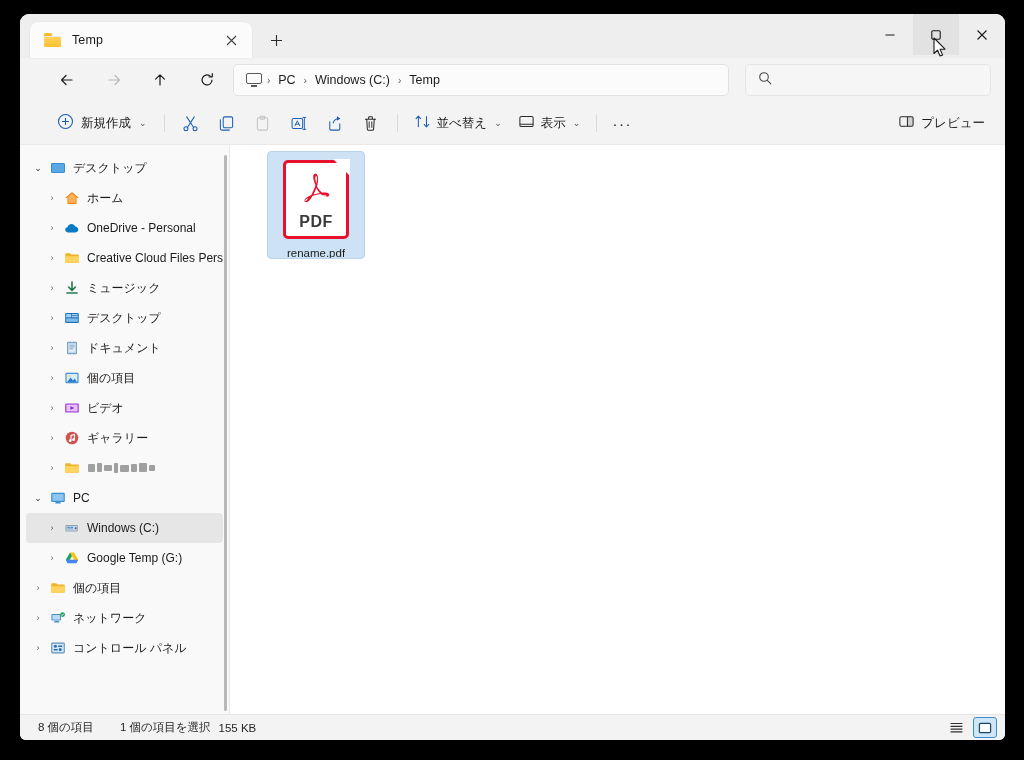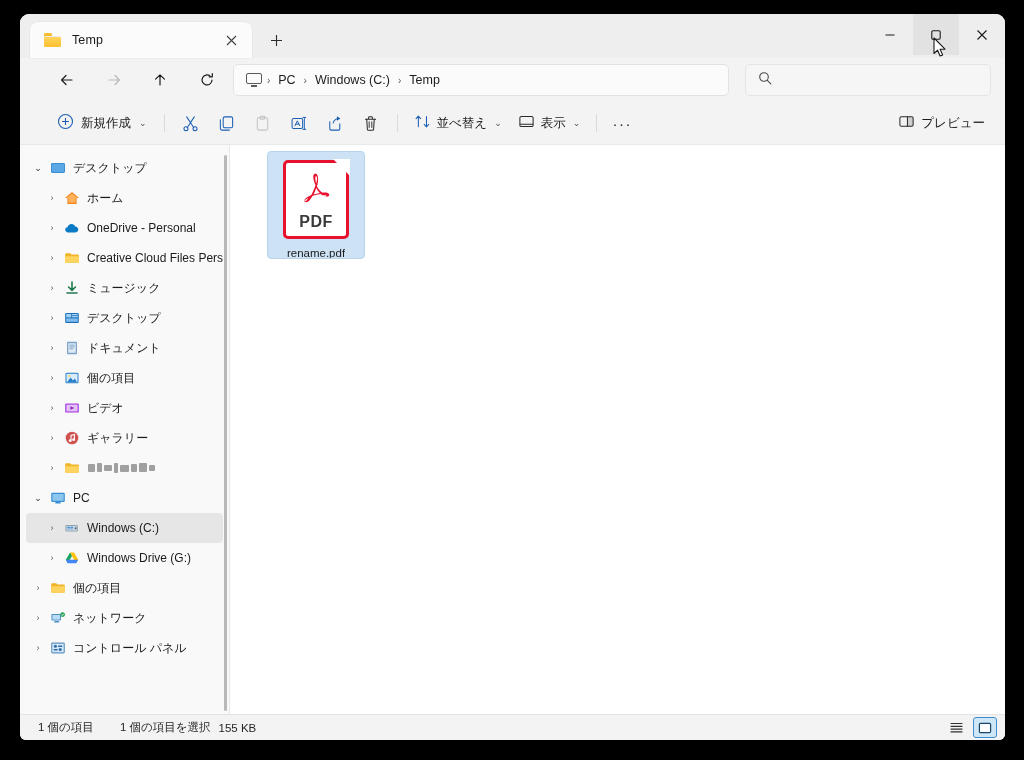--- a/index.html
+++ b/index.html
@@ -610,21 +610,21 @@
 
       <div class="tree-row indent1">
         <span class="tw">›</span>
         <span class="ti">
           <svg width="16" height="16" viewBox="0 0 16 16">
               <path d="M6 2.4 L10 2.4 L14.2 9.8 L12.2 13.2 Z" fill="#ffc107"></path>
               <path d="M6 2.4 L1.8 9.8 L3.8 13.2 L8 6 Z" fill="#1da462"></path>
               <path d="M3.8 13.2 H12.2 L14.2 9.8 H1.8 Z" fill="#4285f4"></path>
             </svg>
         </span>
-        <span class="tlabel">Windows Drive (G:)</span>
+        <span class="tlabel">Google Temp (G:)</span>
       </div>
 
       <div class="tree-row indent0">
         <span class="tw">›</span>
         <span class="ti">
           <svg width="16" height="16" viewBox="0 0 16 16">
               <path d="M1.2 4.2 A1 1 0 0 1 2.2 3.2 H6.2 L7.5 4.6 H13.8 A1 1 0 0 1 14.8 5.6 V11.8 A1 1 0 0 1 13.8 12.8 H2.2 A1 1 0 0 1 1.2 11.8 Z" fill="#f0b429"></path>
               <path d="M1.2 6.2 H14.8 V11.8 A1 1 0 0 1 13.8 12.8 H2.2 A1 1 0 0 1 1.2 11.8 Z" fill="#ffd45e"></path>
             </svg>
         </span>
@@ -672,21 +672,21 @@
             <path d="M21.6 6.5 c-2.3 -0.4 -3.5 1.1 -3.4 3.4 c0.1 2.6 1.2 5.6 2.3 8.3 c-1.1 3.4 -2.6 7 -4.2 9.7 c-2.6 1.2 -5.2 2.6 -6.4 4.3 c-1 1.4 -0.5 3 1.2 3.1 c2.2 0.1 4.3 -2.6 6.3 -6.2 c2.7 -1 5.6 -1.8 8.3 -2.2 c2.3 1.7 4.7 2.9 6.5 2.8 c1.9 -0.1 2.6 -1.7 1.7 -2.9 c-1 -1.3 -3.7 -1.6 -6.9 -1.2 c-1.9 -1.6 -3.7 -3.8 -5 -6.1 c0.8 -3 1.3 -6.3 1 -8.8 c-0.2 -2.2 -1 -3.9 -2.4 -4.2 z M21.3 9.3 c0.5 0.1 0.7 0.9 0.7 2 c0 1.4 -0.3 3.3 -0.7 5.2 c-0.6 -2 -1 -4 -1 -5.4 c0 -1.2 0.3 -1.9 1 -1.8 z M21.2 20.9 c1 1.9 2.3 3.6 3.6 5 c-2.1 0.4 -4.3 1 -6.3 1.7 c1.1 -2 2 -4.4 2.7 -6.7 z M31.2 28.6 c0.6 0.3 0.4 0.9 -0.4 0.9 c-0.9 0 -2.1 -0.5 -3.4 -1.3 c1.8 -0.1 3.2 0.1 3.8 0.4 z M13.4 31.1 c-1.2 1.9 -2.4 3.1 -3.1 3.1 c-0.6 0 -0.6 -0.5 -0.1 -1.1 c0.6 -0.8 1.8 -1.5 3.2 -2 z" fill="#e8112d"></path>
           </svg>
           <div class="pdf-label-txt">PDF</div>
         </div>
         <div class="filename">rename.pdf</div>
       </div>
     </div>
   </div>
 
   <div class="statusbar">
-    <span class="st-item">1 個の項目</span>
+    <span class="st-item">8 個の項目</span>
     <span class="st-item tight">1 個の項目を選択</span>
     <span class="st-item">155 KB</span>
     <span class="spacer"></span>
     <div class="viewtoggles">
       <div class="vt">
         <svg width="15" height="15" viewBox="0 0 15 15">
             <path d="M2 3.5 H13 M2 6.3 H13 M2 9.1 H13 M2 11.9 H13" stroke="#303030" stroke-width="1.2" stroke-linecap="round"></path>
           </svg>
       </div>
       <div class="vt active">

